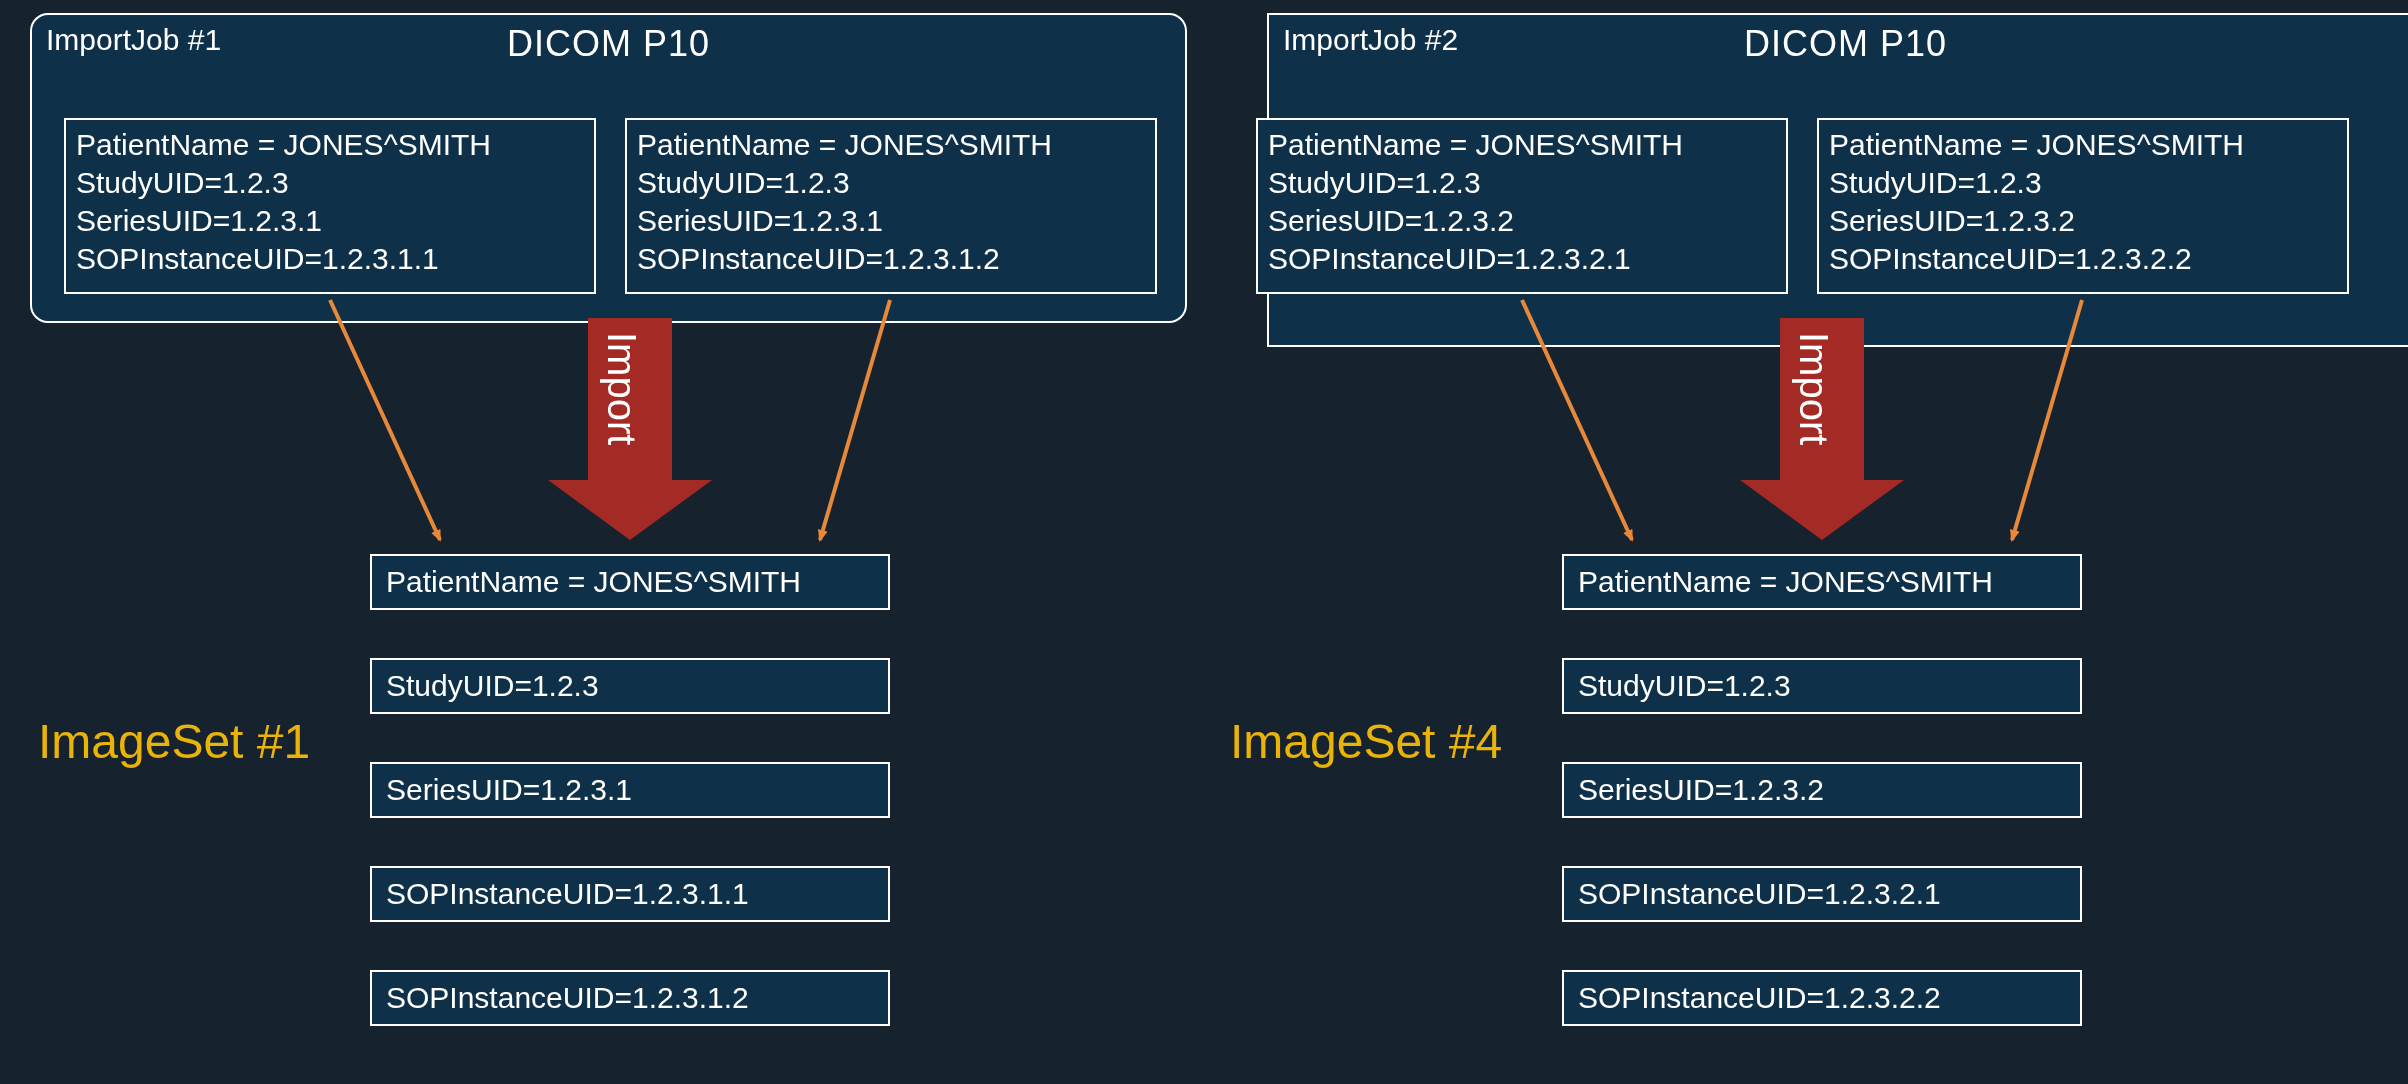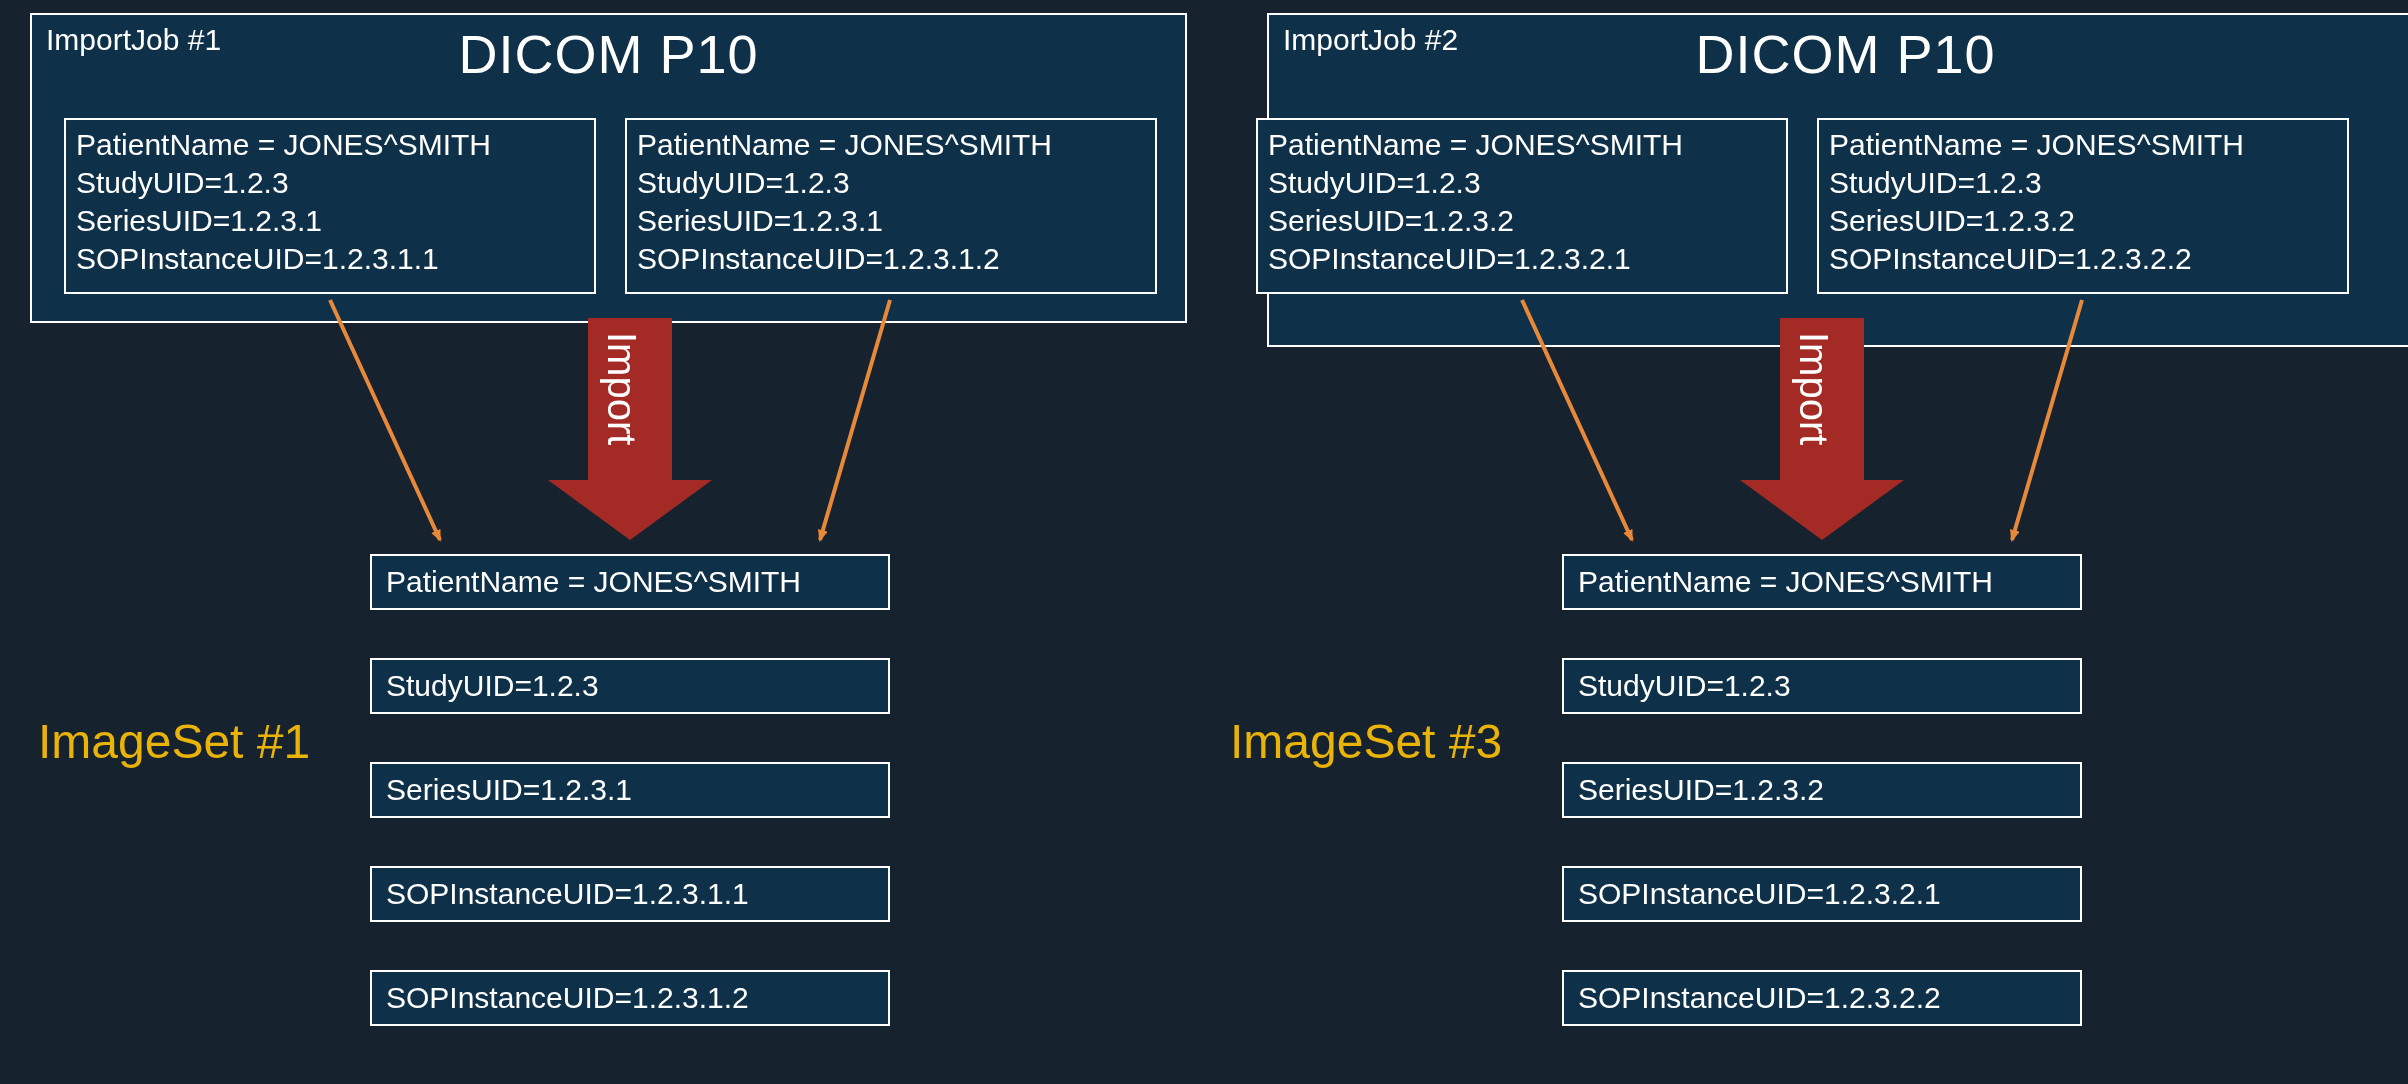--- a/index.html
+++ b/index.html
@@ -30,21 +30,21 @@
     font-size: 30px;
     color: #FFFFFF;
     font-weight: 400;
   }
   .job-title {
     position: absolute;
     top: 8px;
     left: 0;
     right: 0;
     text-align: center;
-    font-size: 54px;
+    font-size: 36px;
     color: #FFFFFF;
     font-weight: 400;
     letter-spacing: 1px;
   }
   .dicom-box {
     position: absolute;
     background: #0E3048;
     border: 2px solid #FFFFFF;
     box-sizing: border-box;
     padding: 6px 10px;
@@ -82,21 +82,21 @@
     font-size: 40px;
     fill: #FFFFFF;
     font-family: Arial, Helvetica, sans-serif;
   }
 </style>
 </head>
 <body>
 
 <div class="canvas">
 
-  <div class="job-box" style="left:30px; top:13px; width:1157px; height:310px;">
+  <div class="job-box" style="left:30px; top:13px; width:1157px; height:310px;border-radius:18px;">
     <div class="job-label">ImportJob #1</div>
     <div class="job-title">DICOM P10</div>
   </div>
 
   <div class="dicom-box" style="left:64px; top:118px; width:532px; height:176px;">
     <div>PatientName = JONES^SMITH</div>
     <div>StudyUID=1.2.3</div>
     <div>SeriesUID=1.2.3.1</div>
     <div>SOPInstanceUID=1.2.3.1.1</div>
   </div>
@@ -128,21 +128,21 @@
     <div>SOPInstanceUID=1.2.3.2.1</div>
   </div>
 
   <div class="dicom-box" style="left:1817px; top:118px; width:532px; height:176px;">
     <div>PatientName = JONES^SMITH</div>
     <div>StudyUID=1.2.3</div>
     <div>SeriesUID=1.2.3.2</div>
     <div>SOPInstanceUID=1.2.3.2.2</div>
   </div>
 
-  <div class="imageset-label" style="left:1230px; top:714px;">ImageSet #3</div>
+  <div class="imageset-label" style="left:1230px; top:714px;">ImageSet #4</div>
 
   <div class="result-box" style="left:1562px; top:554px; width:520px; height:56px;">PatientName = JONES^SMITH</div>
   <div class="result-box" style="left:1562px; top:658px; width:520px; height:56px;">StudyUID=1.2.3</div>
   <div class="result-box" style="left:1562px; top:762px; width:520px; height:56px;">SeriesUID=1.2.3.2</div>
   <div class="result-box" style="left:1562px; top:866px; width:520px; height:56px;">SOPInstanceUID=1.2.3.2.1</div>
   <div class="result-box" style="left:1562px; top:970px; width:520px; height:56px;">SOPInstanceUID=1.2.3.2.2</div>
 
   <svg class="overlay" viewBox="0 0 2408 1084">
     <defs>
       <marker id="orangehead" markerWidth="12" markerHeight="12" refX="10" refY="5" orient="auto" markerUnits="userSpaceOnUse">

